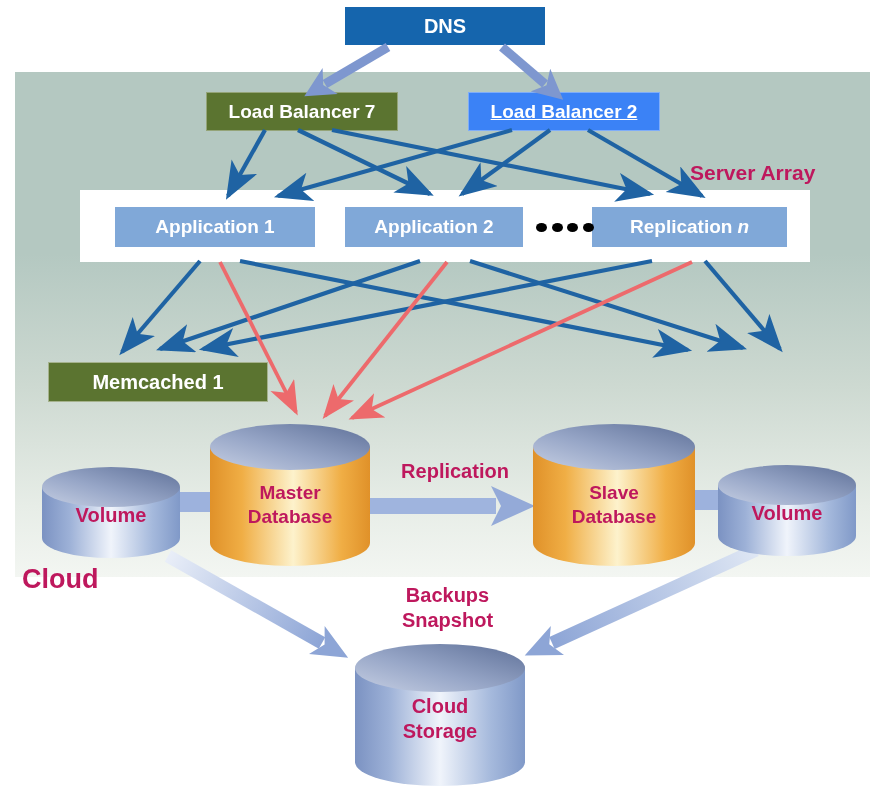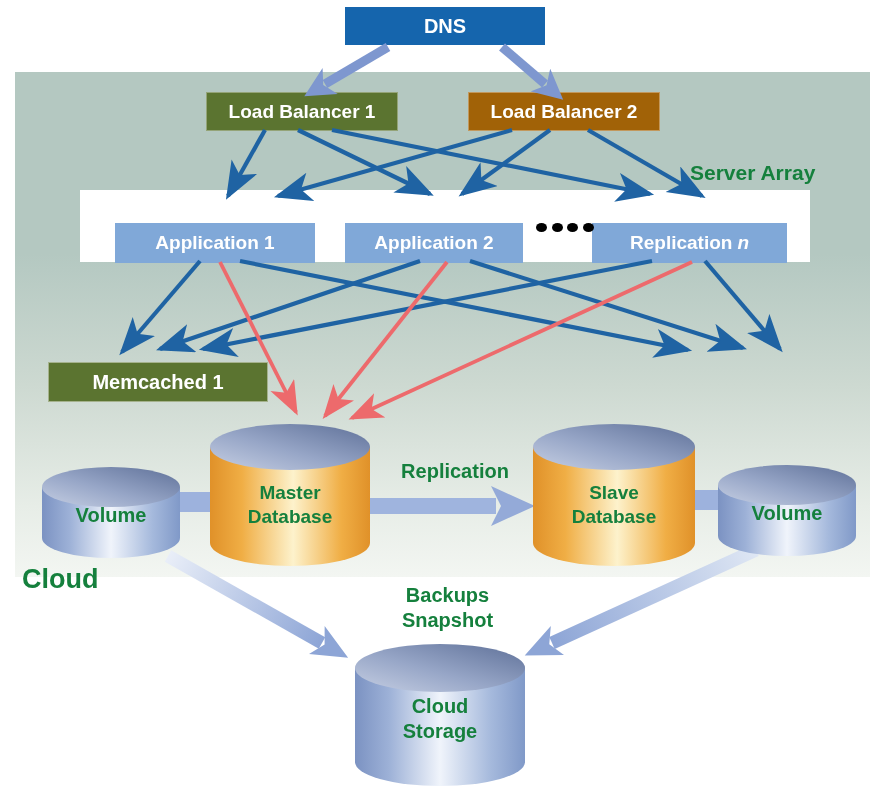--- a/index.html
+++ b/index.html
@@ -6,32 +6,32 @@
   .stage{position:relative;width:883px;height:795px;background:#fff;overflow:hidden;
          font-family:"Liberation Sans",sans-serif;font-weight:bold;}
   .cloud-region{position:absolute;left:15px;top:72px;width:855px;height:505px;
      background:linear-gradient(180deg,#b4c8c1 0%,#b4c8c1 36%,#cdd9d1 62%,#e7ede7 86%,#f3f6f2 100%);
      z-index:1;}
   .white-band{position:absolute;left:80px;top:190px;width:730px;height:72px;background:#fff;z-index:2;}
   .nodebox{position:absolute;display:flex;align-items:center;justify-content:center;
      color:#fff;text-align:left;z-index:3;}
   .dns{left:345px;top:7px;width:200px;height:38px;background:#1565ad;font-size:20px;}
   .lb1{left:206px;top:92px;width:190px;height:37px;background:#5b7430;font-size:19px;border:1px solid rgba(255,255,255,.35);}
-  .lb2{left:468px;top:92px;width:190px;height:37px;background:#a16207;font-size:19px;border:1px solid rgba(255,255,255,.35);}
-  .app{background:#80a8d8;font-size:19px;top:207px;height:40px;margin-top:16px;}
+  .lb2{left:468px;top:92px;width:190px;height:37px;background:#3b82f6;font-size:19px;border:1px solid rgba(255,255,255,.35);text-decoration:underline;}
+  .app{background:#80a8d8;font-size:19px;top:207px;height:40px;}
   .app1{left:115px;width:200px;}
   .app2{left:345px;width:178px;}
   .appn{left:592px;width:195px;}
   .it{font-style:italic;margin-left:5px;}
   .mem1{left:48px;top:362px;width:218px;height:38px;background:#5b7430;font-size:20px;border:1px solid rgba(255,255,255,.45);}
   .mem2{left:648px;top:360px;width:222px;height:38px;background:#5b7430;font-size:20px;border:1px solid rgba(255,255,255,.45);}
   .dots{position:absolute;left:536px;top:218px;width:58px;height:18px;display:flex;
         align-items:center;justify-content:space-between;z-index:4;}
   .dot{width:11px;height:9px;border-radius:50%;background:#000;}
-  .blklabel{position:absolute;color:#15803d;text-align:center;z-index:6;line-height:1.2;}
+  .blklabel{position:absolute;color:#be185d;text-align:center;z-index:6;line-height:1.2;}
   .server-array{left:690px;top:160px;width:140px;font-size:21px;text-align:left;}
   .replication{left:380px;top:459px;width:150px;font-size:20px;}
   .cloudlbl{left:22px;top:563px;width:120px;font-size:27px;text-align:left;}
   .snapshot{left:360px;top:583px;width:175px;font-size:20px;line-height:25px;}
   .masterlbl{left:210px;top:481px;width:160px;font-size:19px;line-height:24px;}
   .slavelbl{left:534px;top:481px;width:160px;font-size:19px;line-height:24px;}
   .vol-left{left:42px;top:503px;width:138px;font-size:20px;}
   .vol-right{left:718px;top:501px;width:138px;font-size:20px;}
   .storagelbl{left:355px;top:694px;width:170px;font-size:20px;line-height:25px;}
   svg.overlay{position:absolute;left:0;top:0;z-index:5;pointer-events:none;}
@@ -41,21 +41,21 @@
 
 <div class="stage">
 
   <div class="cloud-region"></div>
   <div class="white-band"></div>
 
   <div class="nodebox dns">
     <span>DNS</span>
   </div>
   <div class="nodebox lb1">
-    <span>Load Balancer 1</span>
+    <span>Load Balancer 7</span>
   </div>
   <div class="nodebox lb2">
     <span>Load Balancer 2</span>
   </div>
   <div class="nodebox app app1">
     <span>Application 1</span>
   </div>
   <div class="nodebox app app2">
     <span>Application 2</span>
   </div>

